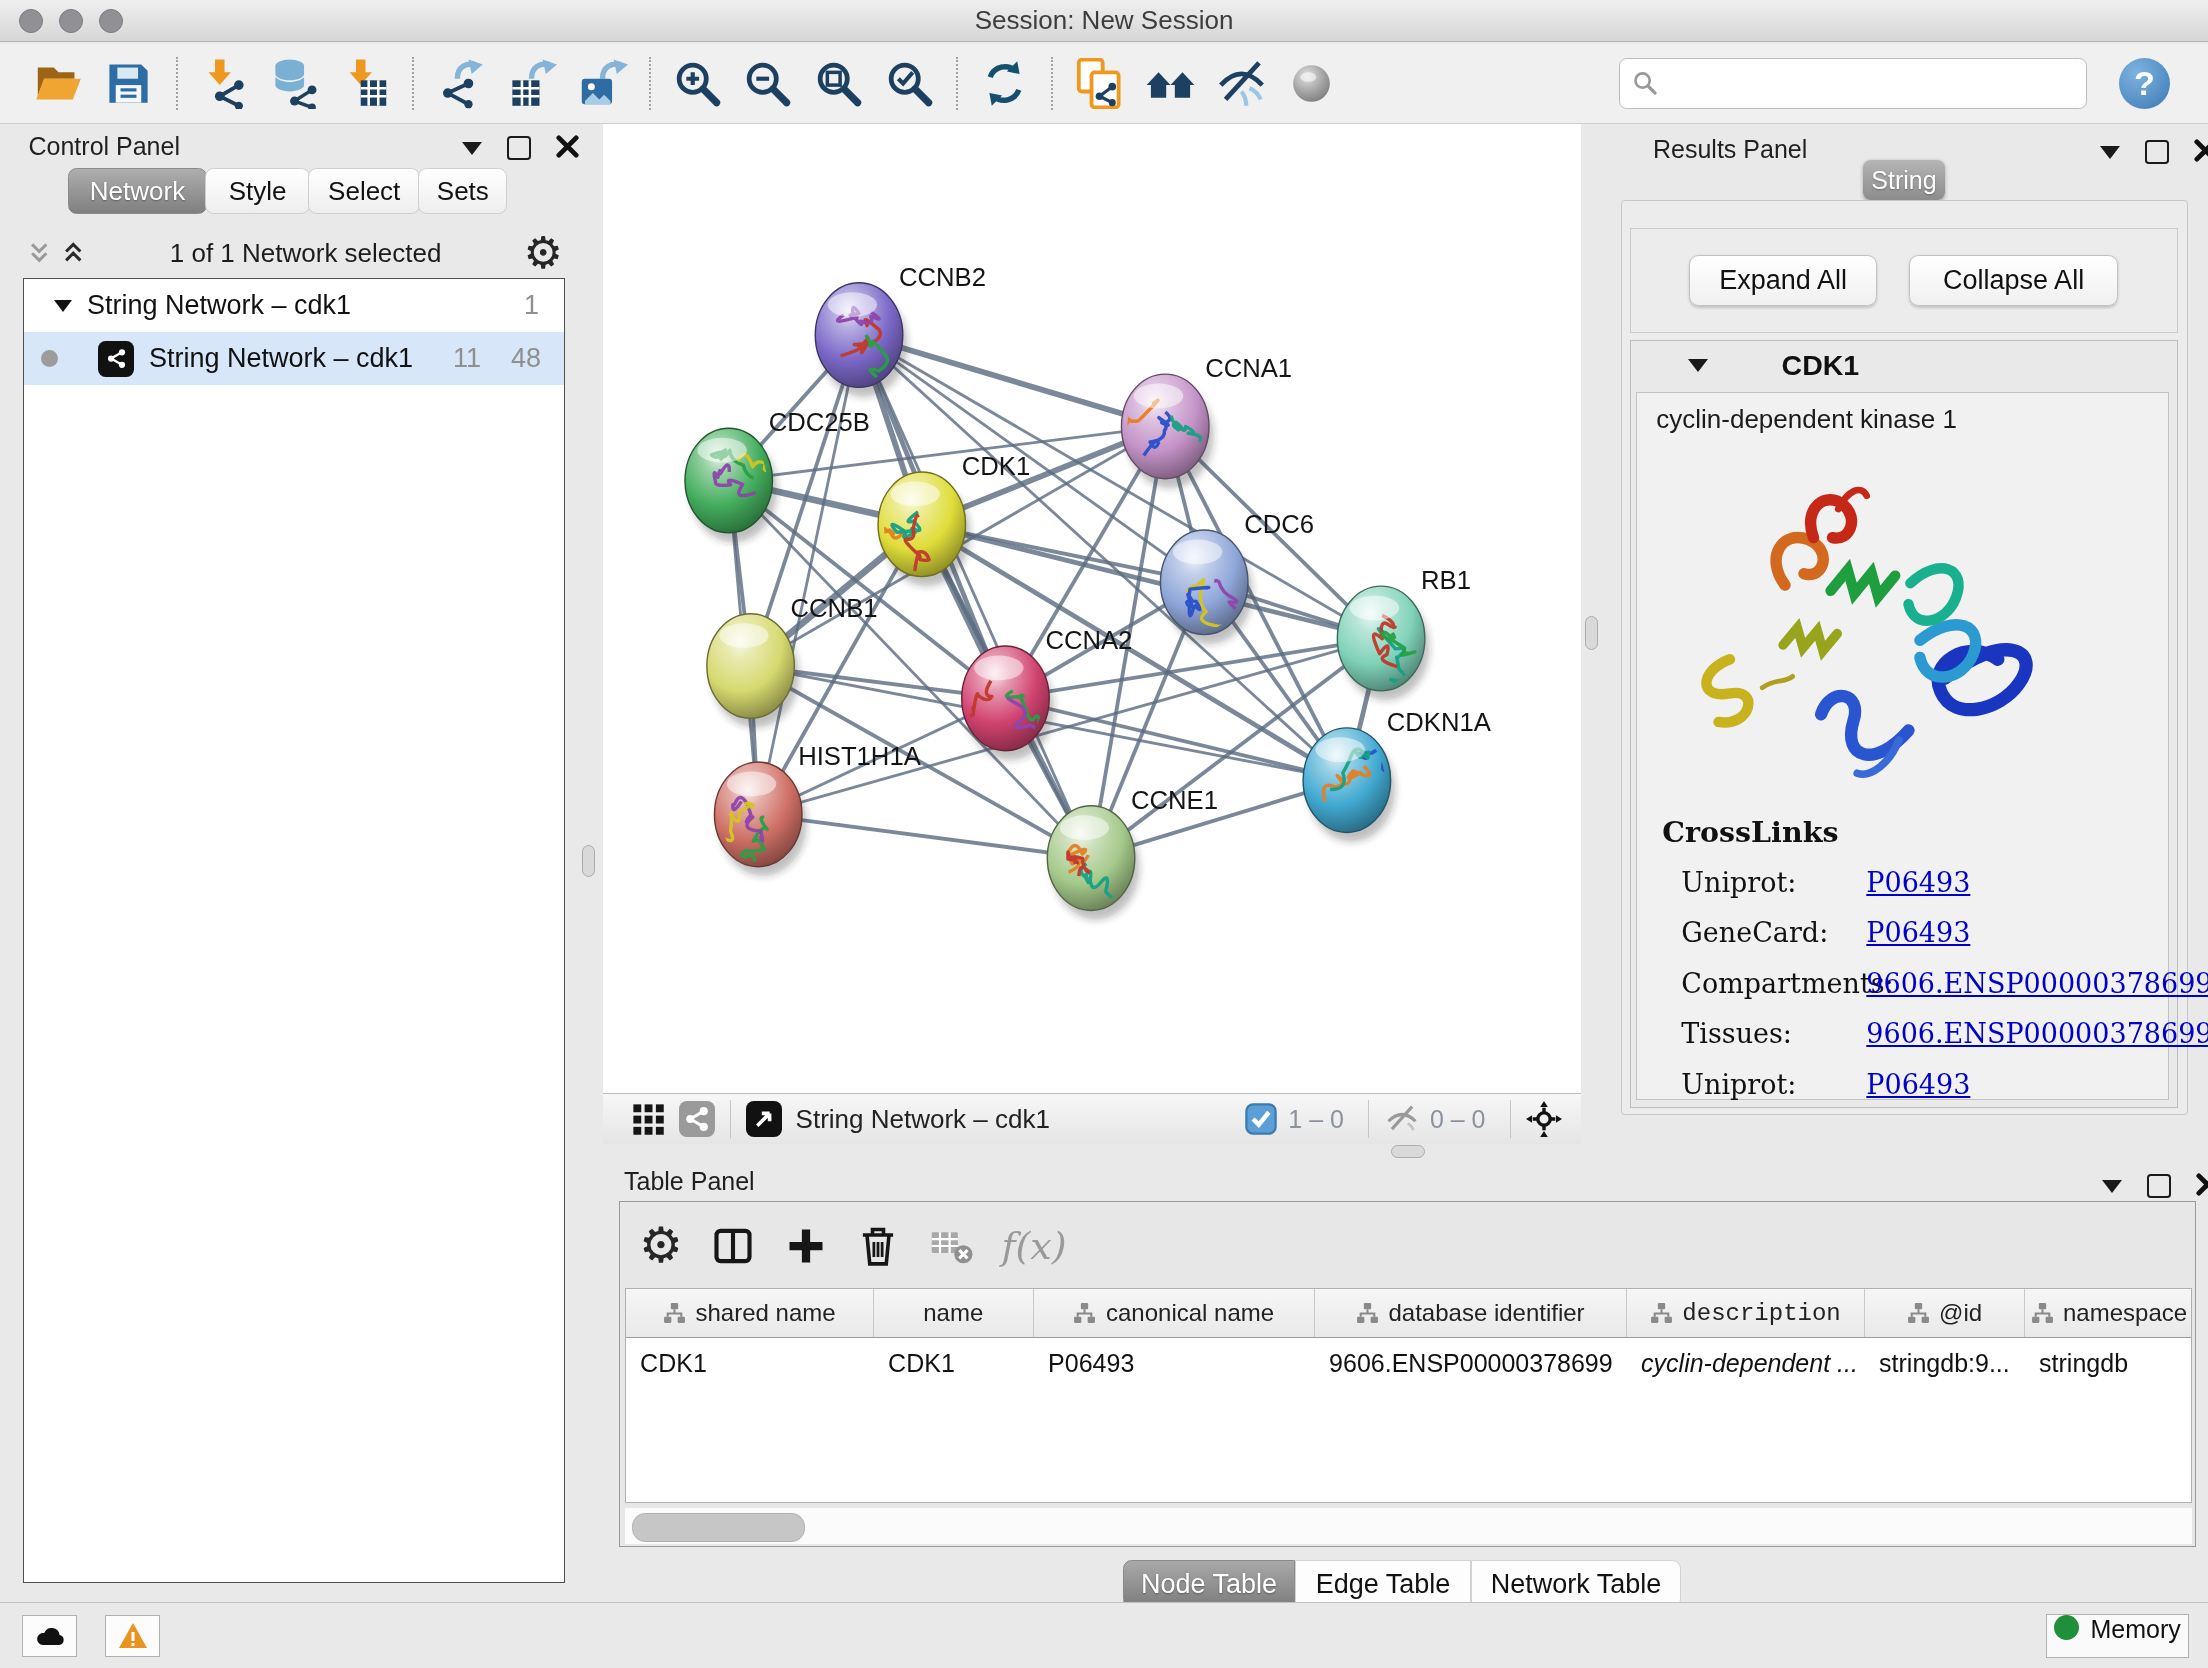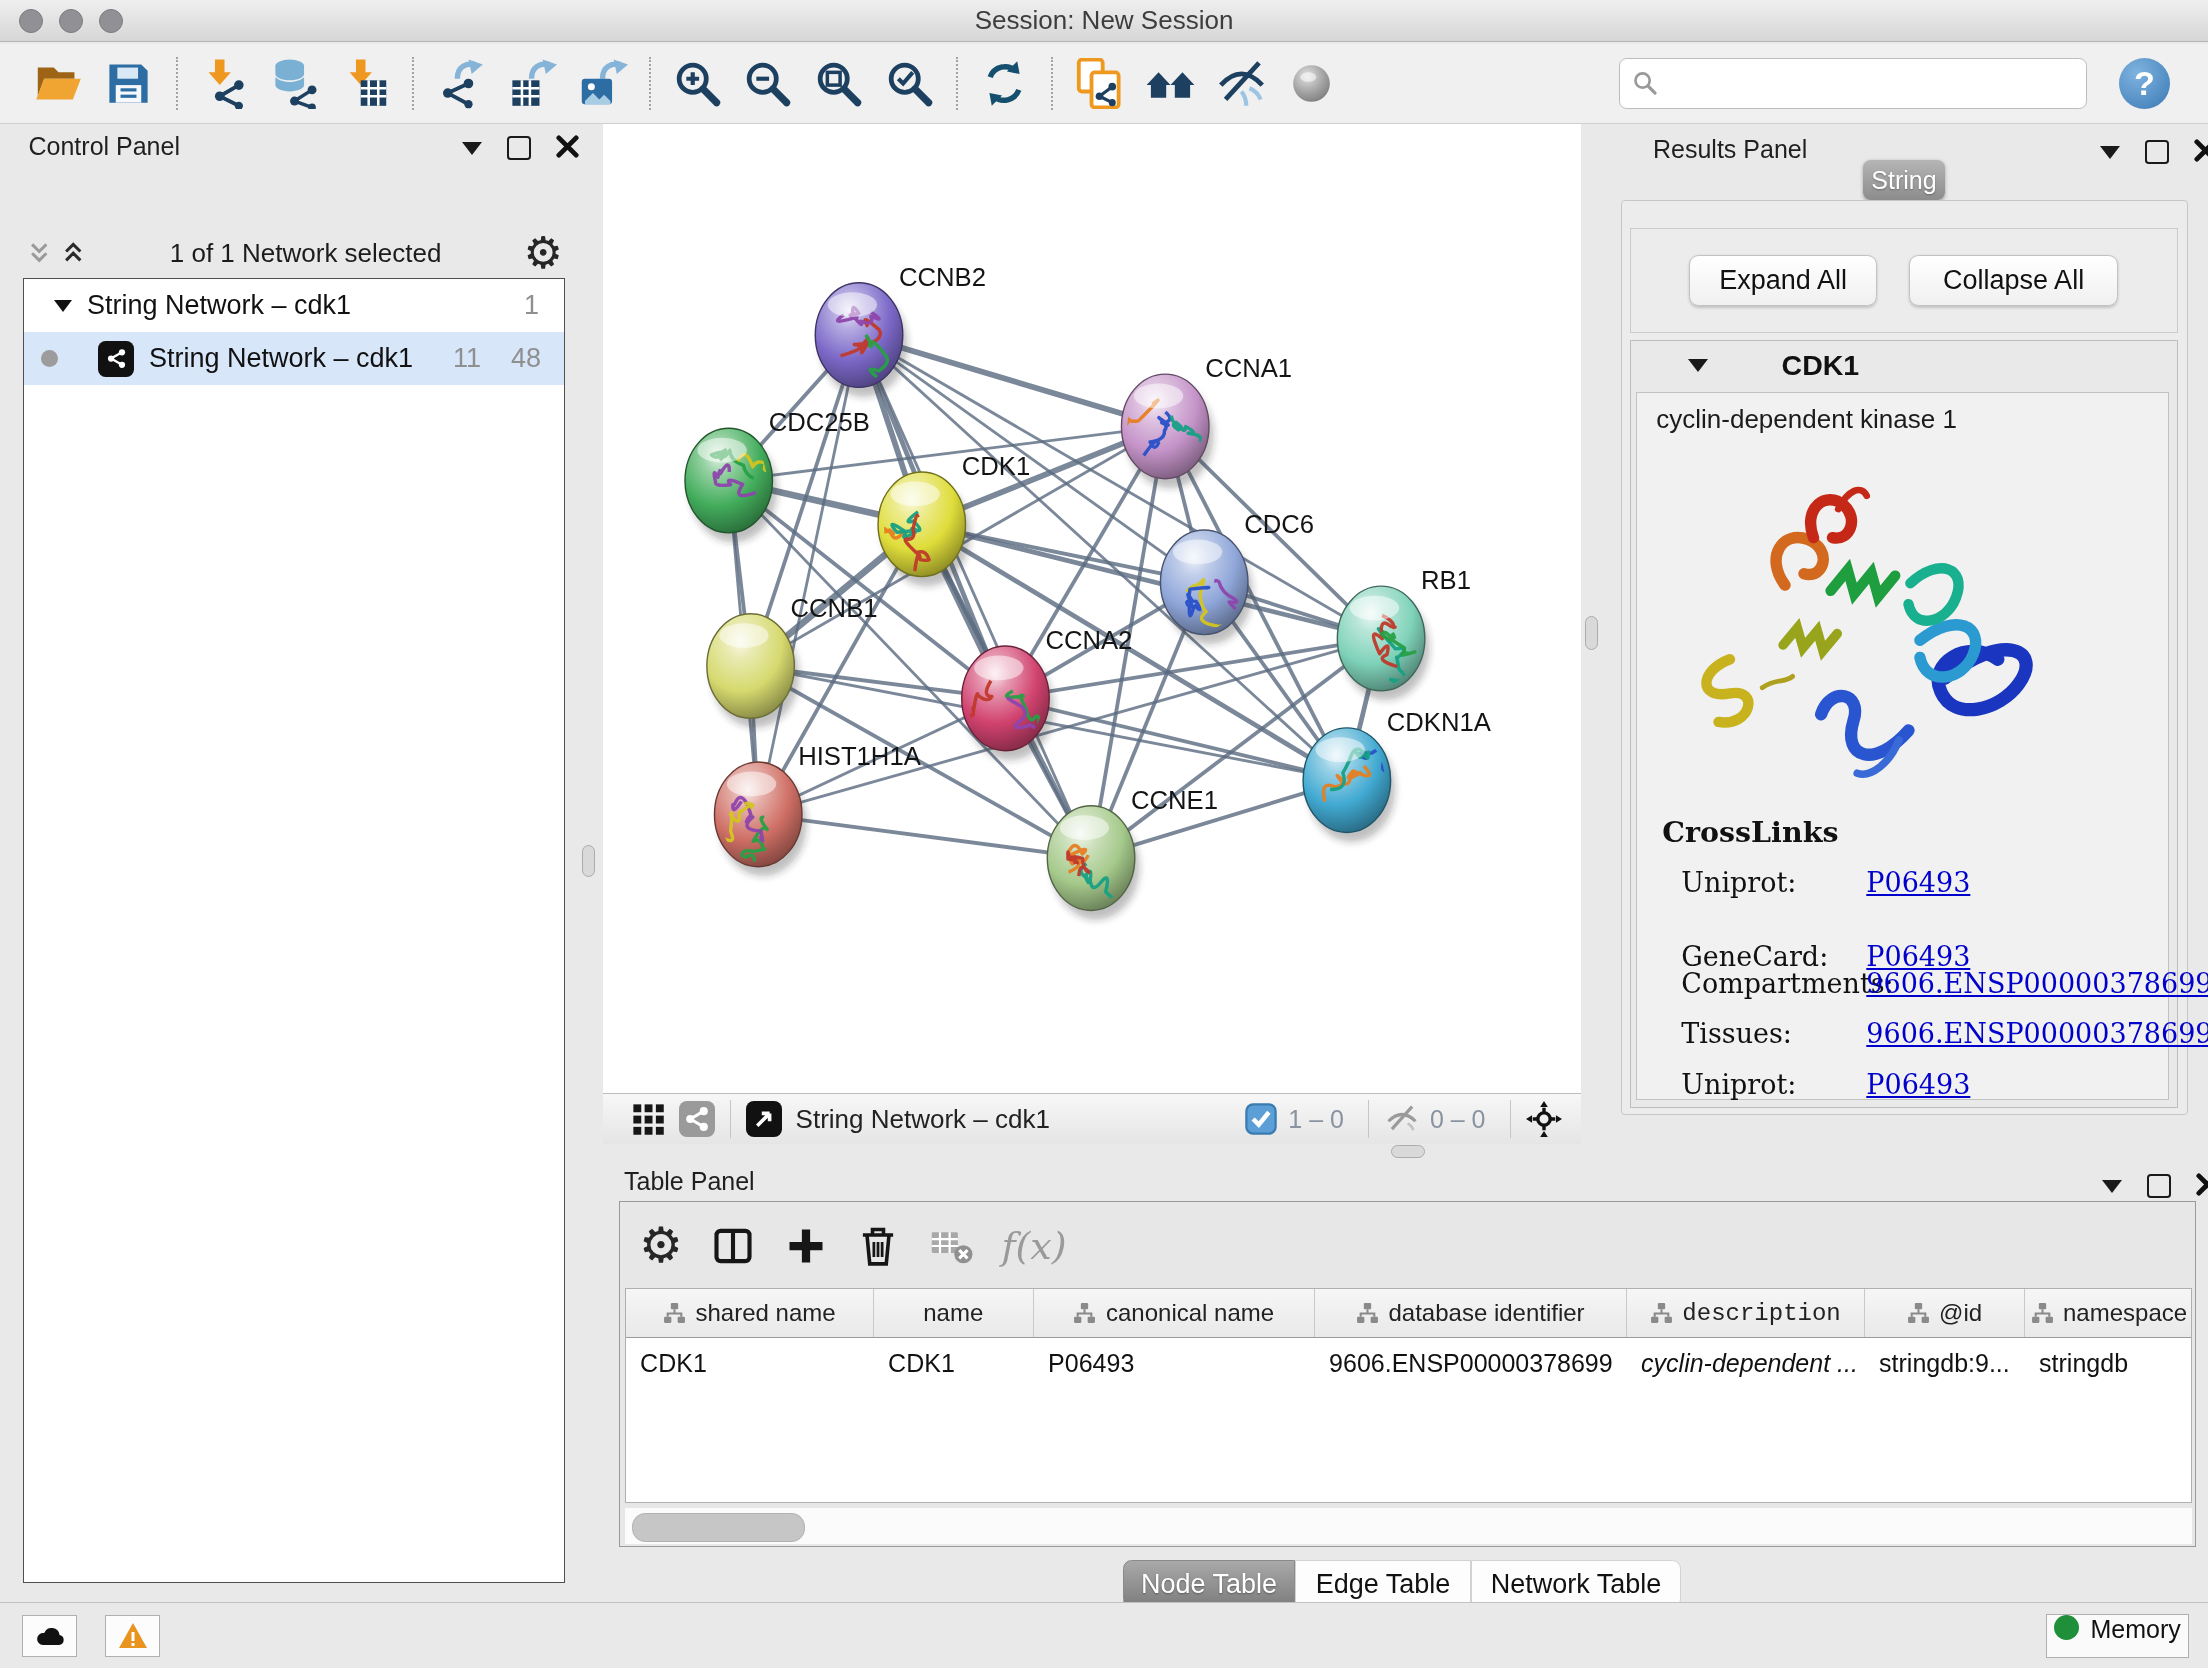--- a/index.html
+++ b/index.html
@@ -311,20 +311,26 @@
 
   <div id="control-panel">
     <div id="cp-title" class="panel-title">Control Panel</div>
     <div id="cp-ctrl" class="wctrl">
       <div class="tri-down"></div>
       <div class="sqr"></div>
       <div class="xmark"><svg viewBox="0 0 16 16">
             <path d="M2 2l12 12M14 2L2 14" stroke="#111" stroke-width="3.4" stroke-linecap="round"></path>
           </svg></div>
     </div>
+    <div id="cp-tabs">
+      <div class="tab sel" style="width:139px">Network</div>
+      <div class="tab" style="width:105px">Style</div>
+      <div class="tab" style="width:112px">Select</div>
+      <div class="tab" style="width:89px">Sets</div>
+    </div>
     <div class="sel-row">
       <svg viewBox="0 0 32 32">
           <path d="M8 6l8 8 8-8M8 16l8 8 8-8" stroke="#9a9a9a" stroke-width="3.4" fill="none"></path>
         </svg>
       <svg viewBox="0 0 32 32" style="margin-left:5.7px">
           <path d="M8 14l8-8 8 8M8 24l8-8 8 8" stroke="#2a2a2a" stroke-width="3.4" fill="none"></path>
         </svg>
       <div class="sel-label">1 of 1 Network selected</div>
       <div class="gear">⚙</div>
     </div>
@@ -731,21 +737,21 @@
               <path d="M240 305 C230 330 210 345 196 340" stroke="#3a6ad8" stroke-width="8"></path>
               <path d="M96 250 C110 240 120 245 128 238" stroke="#b0a020" stroke-width="5"></path>
             </g>
           </svg>
           <div id="xl-title">CrossLinks</div>
           <div id="xlinks">
               <div class="xrow" style="top: 468px;">
                 <span class="xlabel">Uniprot:</span>
                 <a class="xlink" href="#">P06493</a>
               </div>
-              <div class="xrow" style="top: 518px; margin-top: 24px;">
+              <div class="xrow" style="top: 518px;">
                 <span class="xlabel">GeneCard:</span>
                 <a class="xlink" href="#">P06493</a>
               </div>
               <div class="xrow" style="top: 569px;">
                 <span class="xlabel">Compartments:</span>
                 <a class="xlink" href="#">9606.ENSP00000378699</a>
               </div>
               <div class="xrow" style="top: 619px;">
                 <span class="xlabel">Tissues:</span>
                 <a class="xlink" href="#">9606.ENSP00000378699</a>

